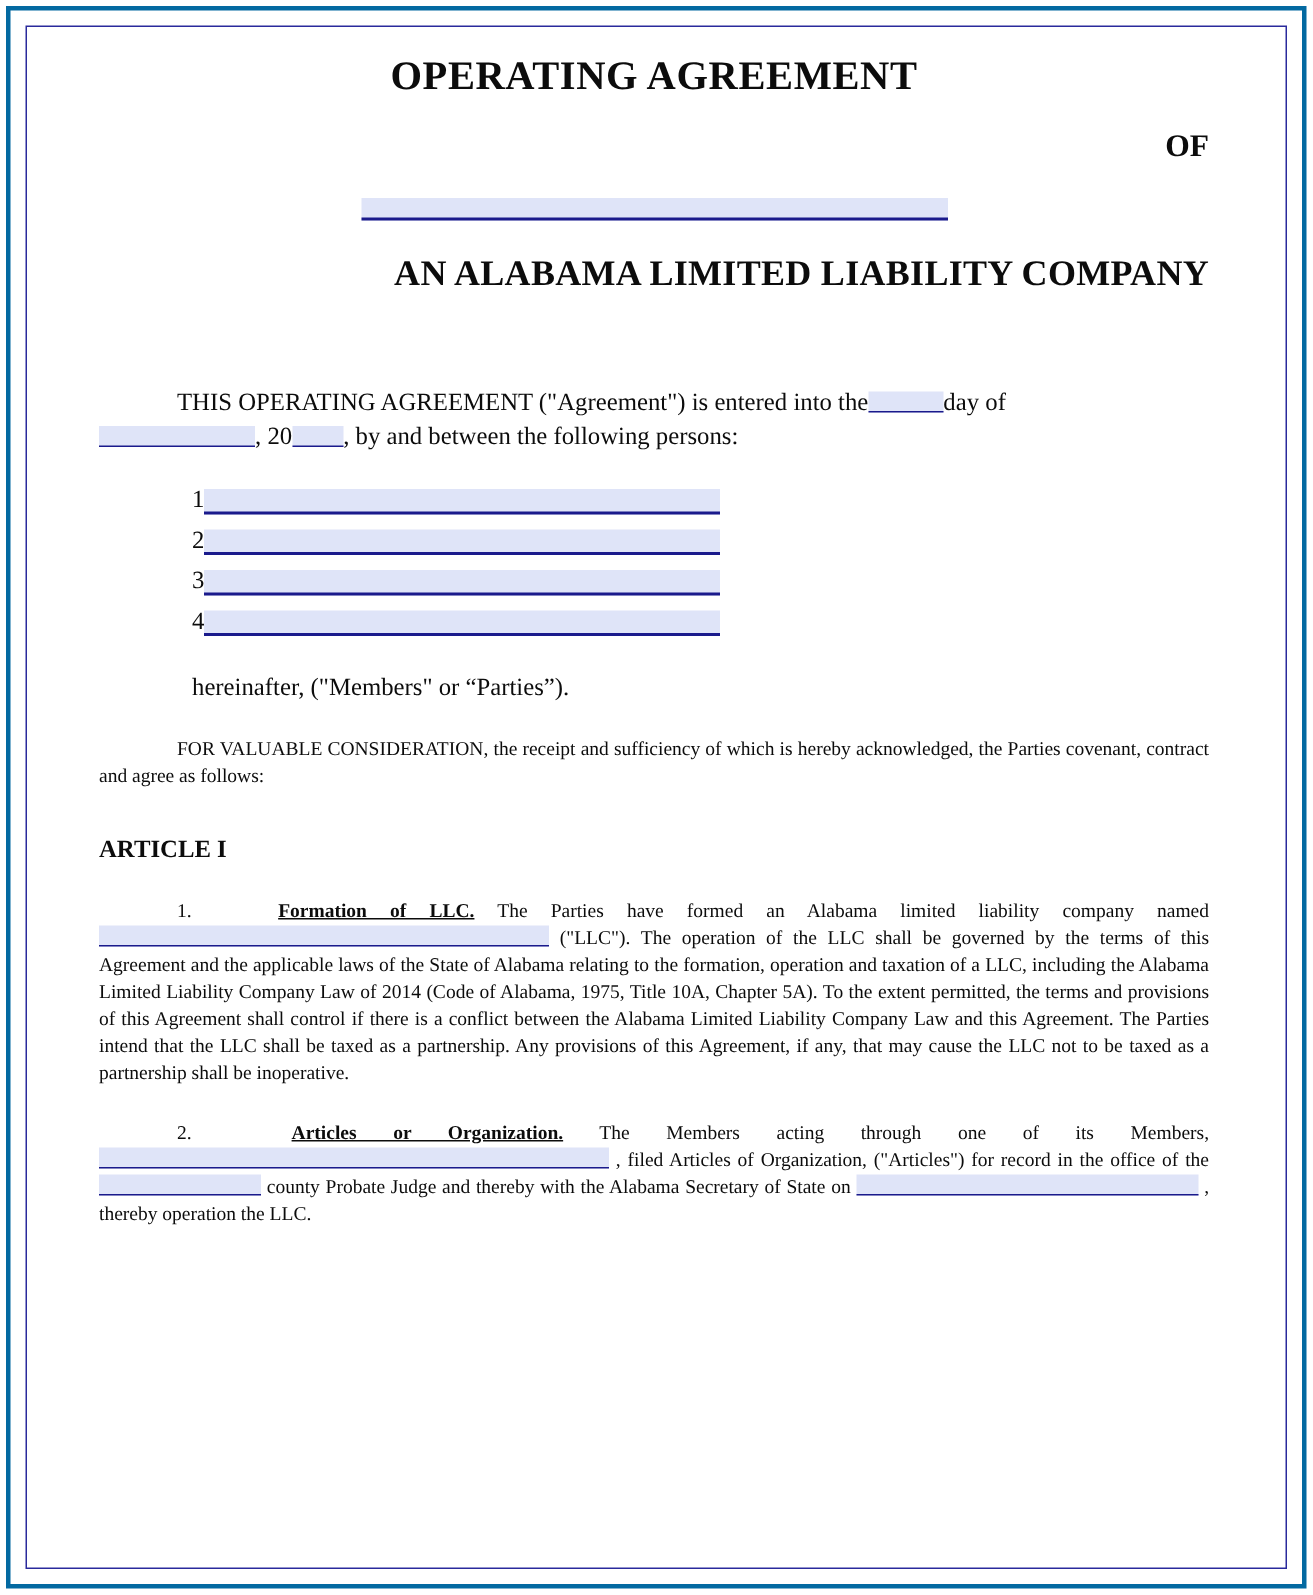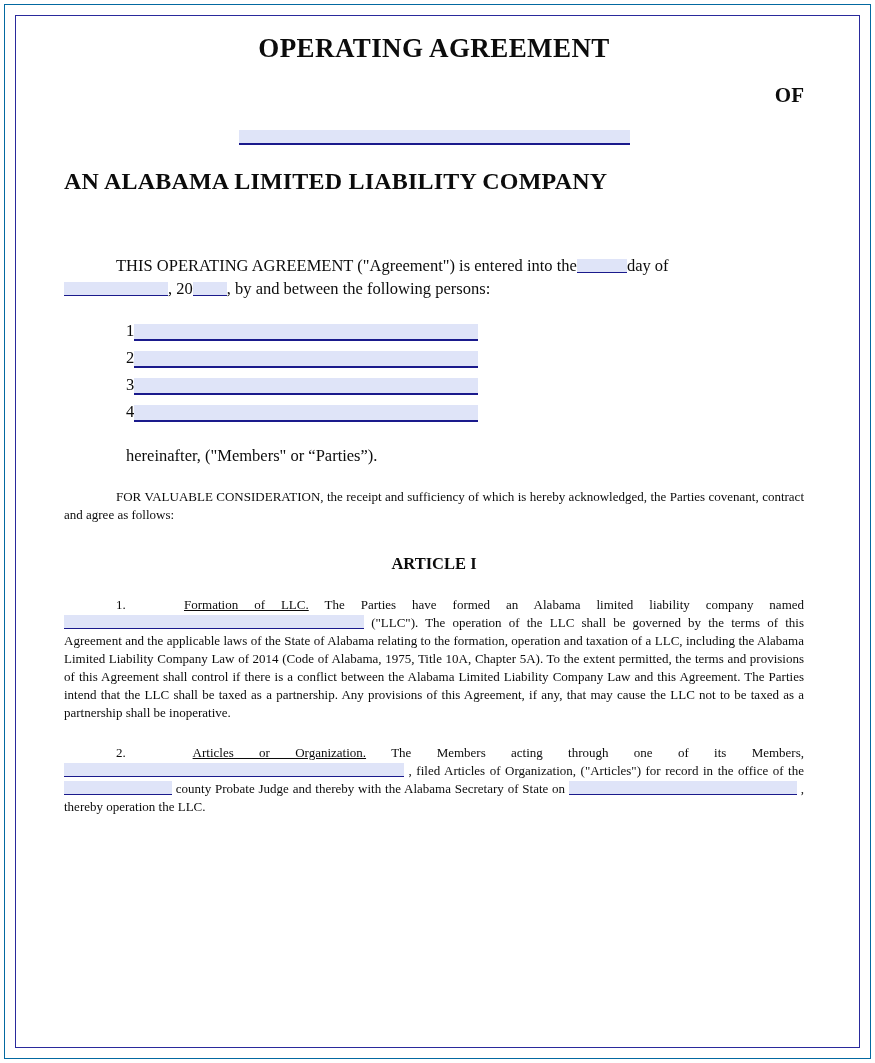--- a/index.html
+++ b/index.html
@@ -11,21 +11,21 @@
     height: 1063px;
     background: #ffffff;
     font-family: "Liberation Serif", serif;
   }
   .page-frame {
     position: absolute;
     left: 4px;
     top: 4px;
     width: 867px;
     height: 1055px;
-    border: 1px solid #0369a1;
+    border: 3px solid #0369a1;
     box-sizing: border-box;
     background: #ffffff;
   }
   .page-inner {
     position: absolute;
     left: 10px;
     top: 10px;
     right: 10px;
     bottom: 10px;
     border: 1px solid #2a2a9c;
@@ -63,21 +63,21 @@
     background: #dfe4f8;
     display: inline-block;
     vertical-align: baseline;
   }
   .fill-name {
     width: 391px;
     height: 13px;
     border-bottom: 2px solid #1a1a8c;
   }
   .title-state {
-    text-align: left;
+    text-align: right;
     font-size: 24px;
     font-weight: bold;
     margin: 23px 0 0 0;
     letter-spacing: 0.2px;
   }
   .body-block {
     margin-top: 60px;
     font-size: 16.5px;
     line-height: 1.38;
     text-align: justify;
@@ -114,34 +114,33 @@
     font-size: 16.5px;
     padding-left: 62px;
   }
   .para {
     margin-top: 22px;
     font-size: 13px;
     line-height: 1.38;
     text-align: justify;
   }
   .article-head {
-    text-align: center;
     font-weight: bold;
     font-size: 16.5px;
     margin-top: 30px;
     line-height: 1.25;
   }
   .sec-num {
     display: inline-block;
     width: 52px;
     text-indent: 0;
   }
   .underline-label {
     text-decoration: underline;
-    font-weight: normal;
+    font-weight: bold;
   }
   .blank-inline-fill {
     display: inline-block;
     background: #dfe4f8;
     border-bottom: 1.2px solid #1a1a8c;
     height: 13px;
     vertical-align: -2px;
   }
   .w-company { width: 300px; }
   .w-members-line { width: 340px; }

